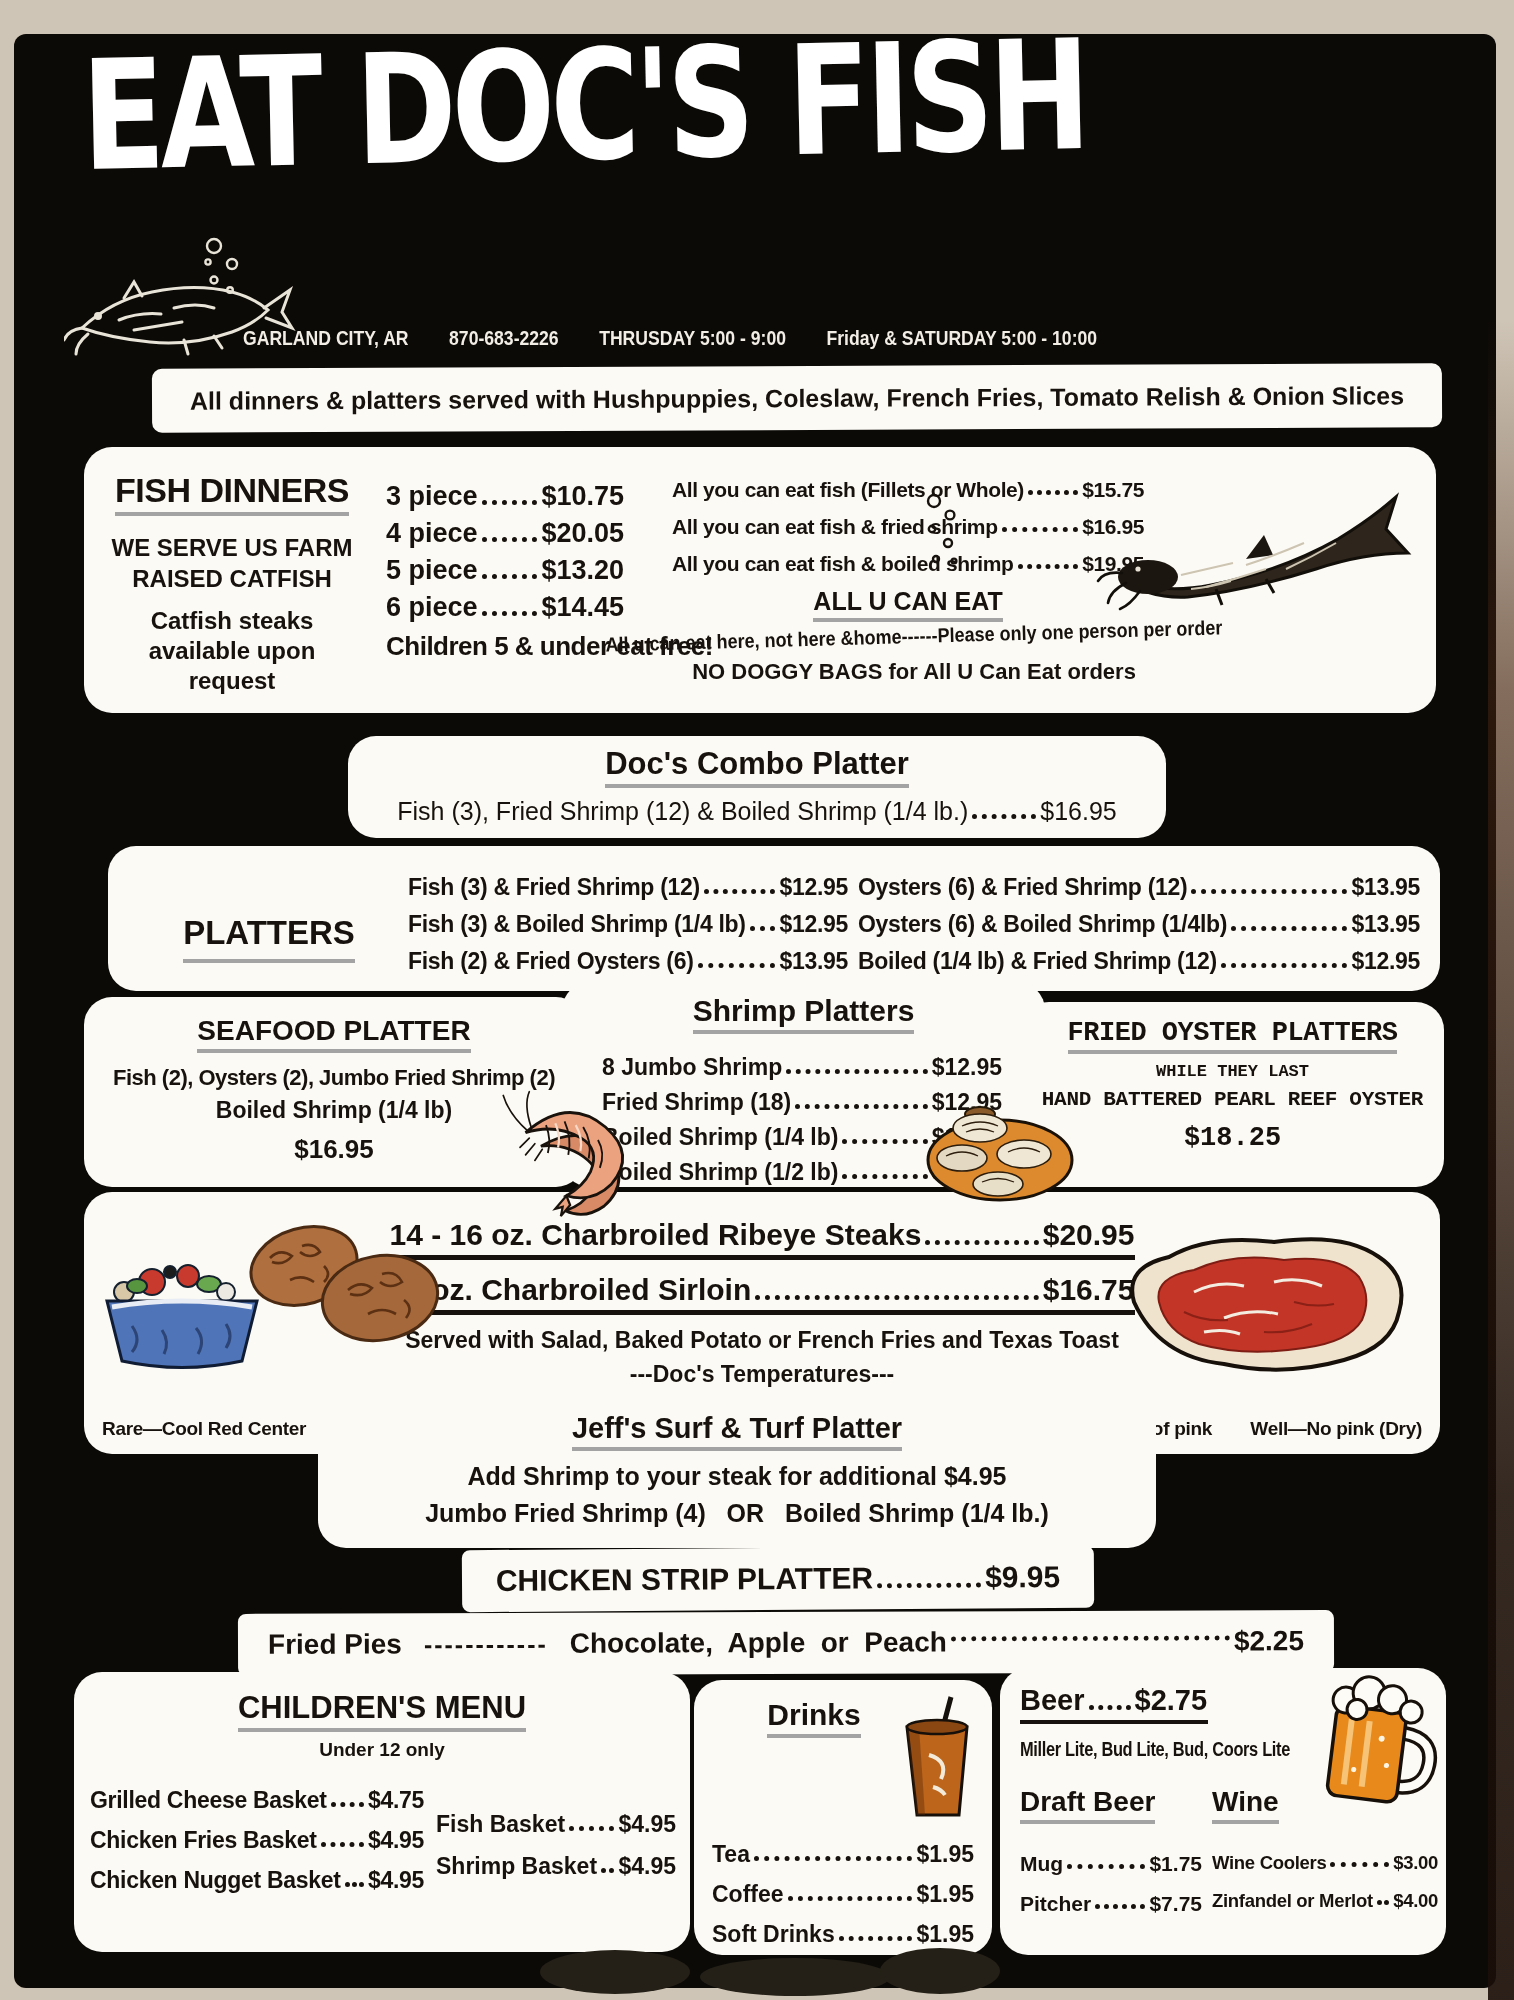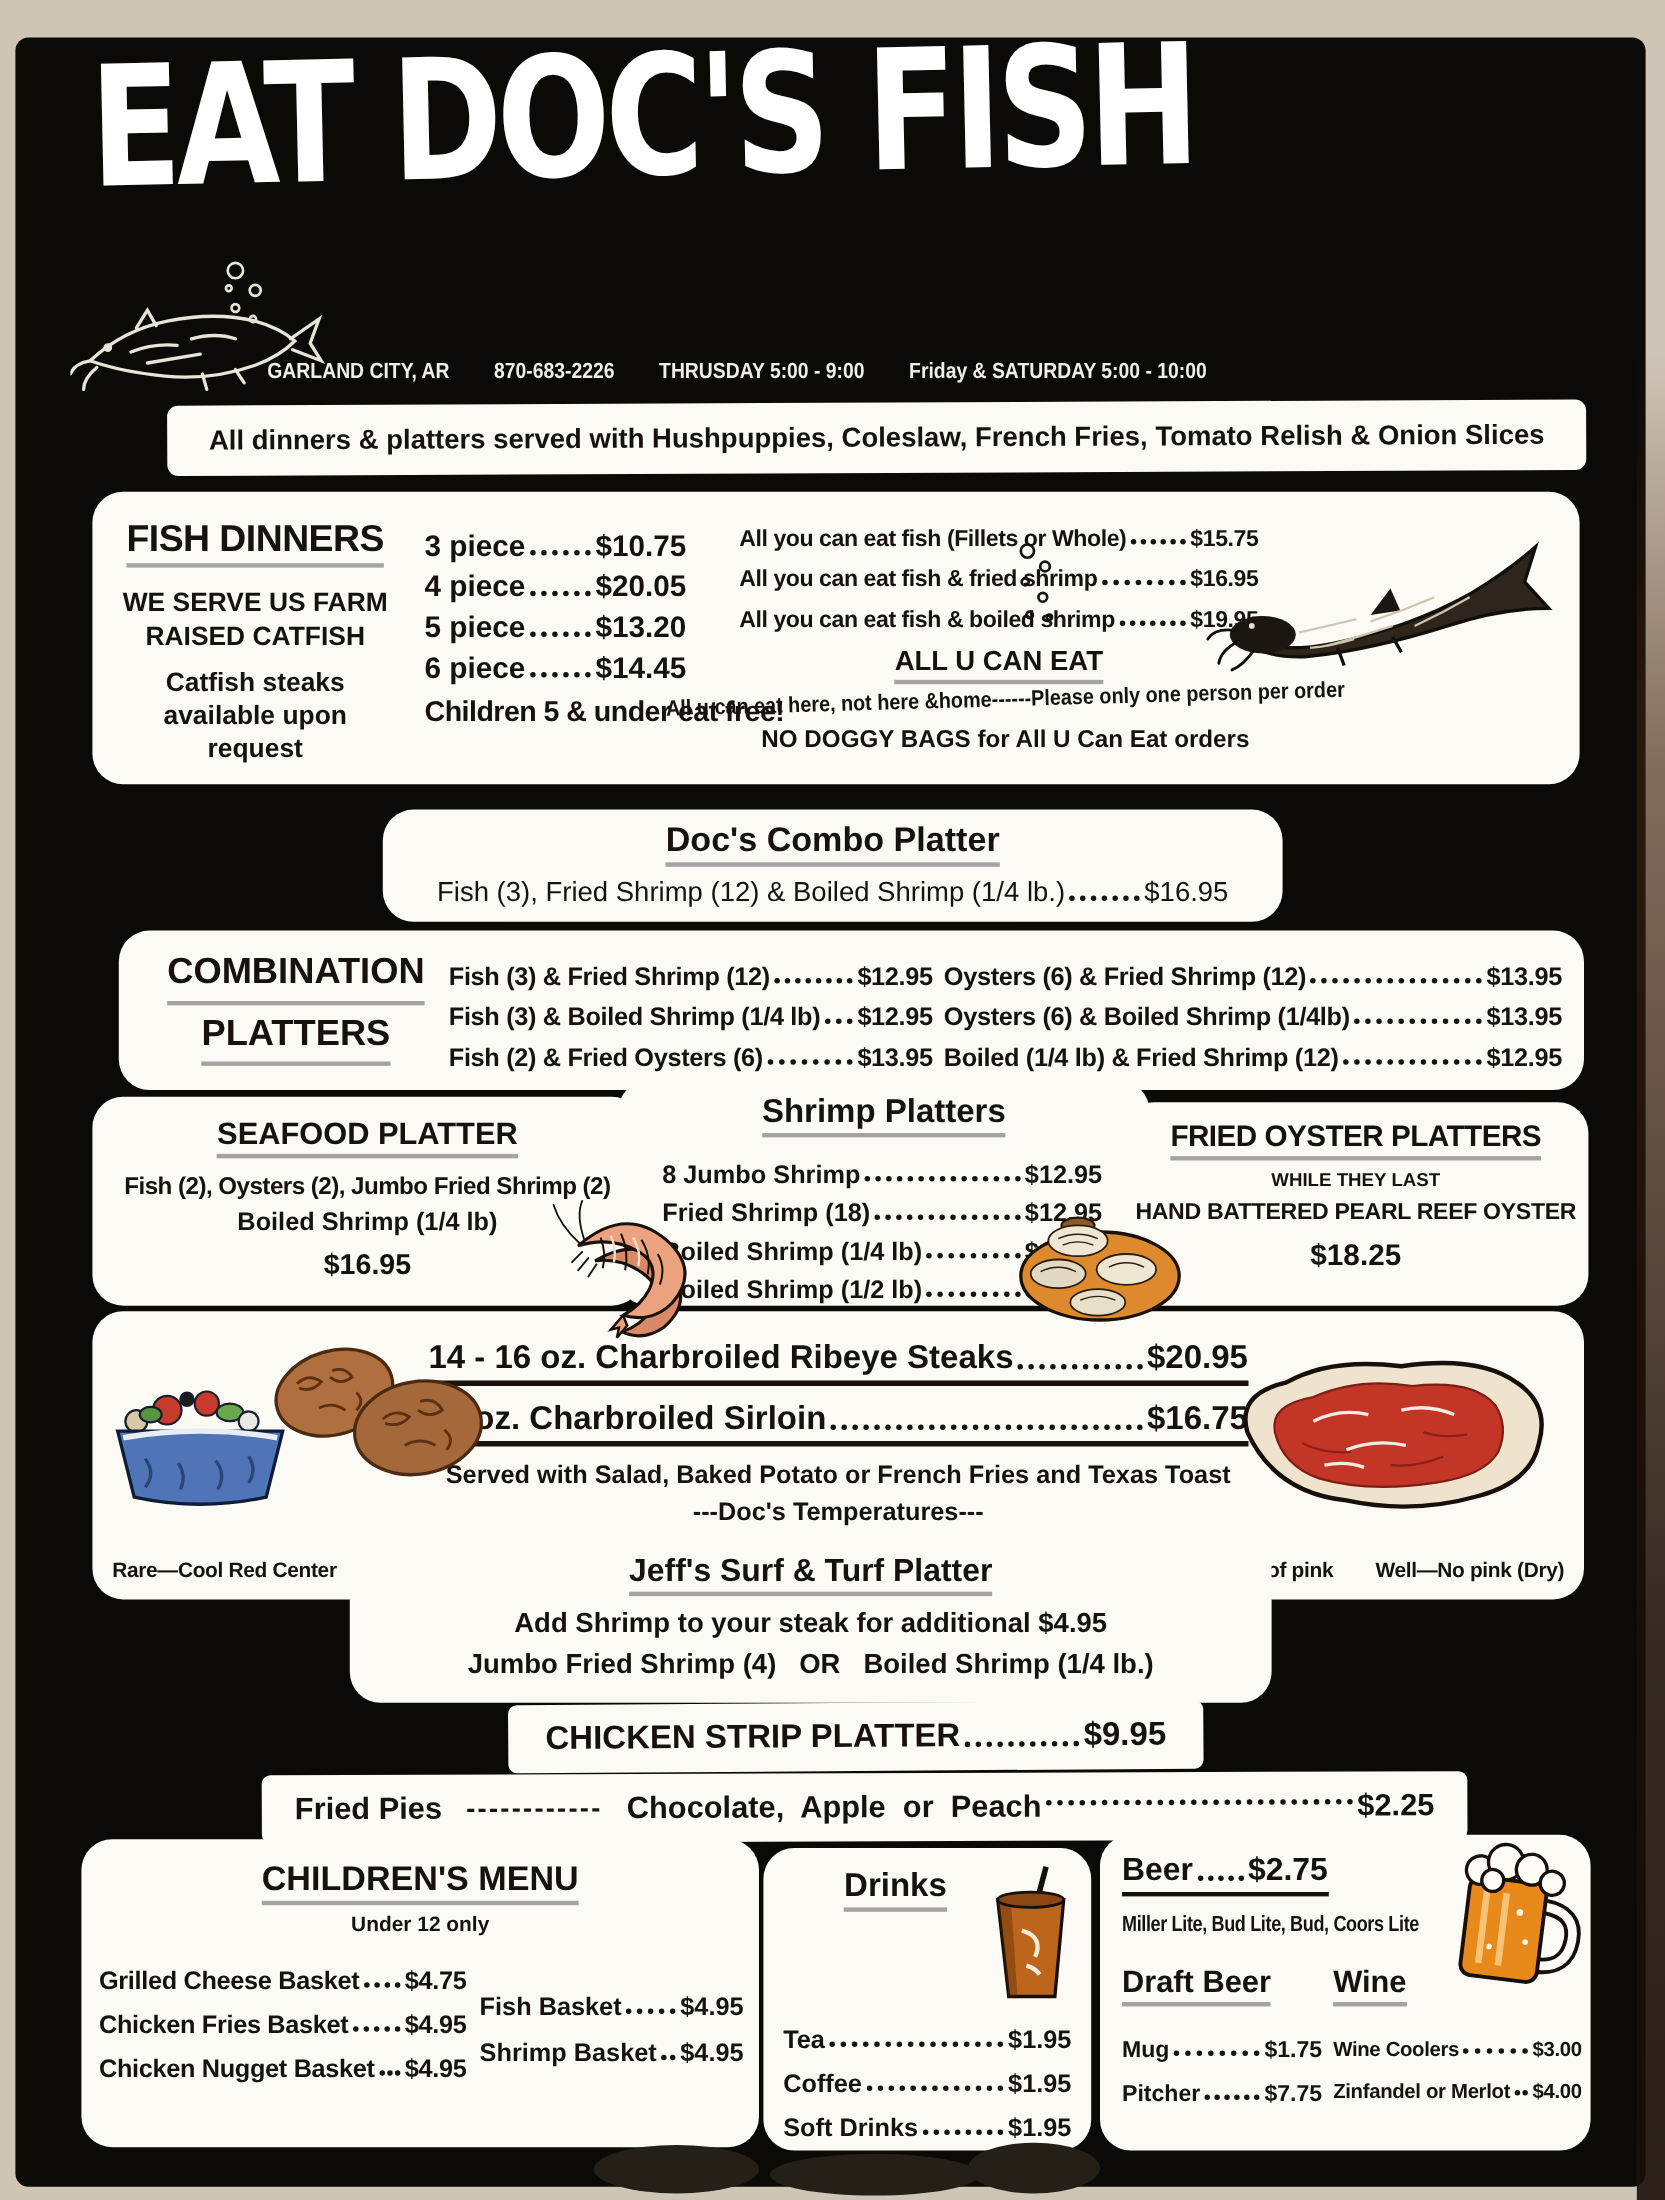--- a/index.html
+++ b/index.html
@@ -62,21 +62,21 @@
   
   .seabox{left:84px;top:997px;width:500px;height:190px;text-align:center;}
   .sea-title{margin-top:18px;font-size:28px;font-weight:800;}
   .sea-l1{margin-top:12px;font-size:22px;font-weight:700;letter-spacing:-.5px;}
   .sea-l2{margin-top:6px;font-size:23px;font-weight:700;}
   .sea-price{margin-top:10px;font-size:26px;font-weight:800;}
   .shrbox{left:562px;top:982px;width:483px;height:205px;}
   .shr-title{text-align:center;margin-top:12px;font-size:30px;font-weight:800;}
   .shr-items{position:absolute;left:40px;top:64px;width:400px;font-size:23px;}
   .shr-items .row{height:35px;}
-  .oysbox{left:1021px;top:1002px;width:423px;height:185px;text-align:center;}
+  .oysbox{left:1021px;top:1002px;width:423px;height:185px;text-align:center;font-family:Liberation Mono, monospace;}
   .oys-title{margin-top:16px;font-size:27px;font-weight:800;letter-spacing:-.5px;}
   .oys-sub1{margin-top:8px;font-size:17px;font-weight:800;}
   .oys-sub2{margin-top:7px;font-size:21px;font-weight:700;letter-spacing:-.3px;}
   .oys-price{margin-top:12px;font-size:27px;font-weight:800;}
   .ill-shrimp{position:absolute;left:492px;top:1088px;width:160px;height:130px;z-index:5;}
   .ill-oyster{position:absolute;left:918px;top:1096px;width:165px;height:110px;z-index:5;}
 
   
   .steakbox{left:84px;top:1192px;width:1356px;height:262px;}
   .steak-line{margin:11px auto;width:745px;display:flex;align-items:flex-end;font-size:30px;font-weight:800;
@@ -271,21 +271,21 @@
     <div><span class="combo-title u3">Doc's Combo Platter</span></div>
     <div class="combo-row">
       <span class="lbl">Fish (3), Fried Shrimp (12) &amp; Boiled Shrimp (1/4 lb.)</span>
       <span class="dots"></span>
       <span class="prc">$16.95</span>
     </div>
   </div>
 
   <div class="card combbox">
     <div class="comb-title">
-      <span class="u3">COMBINATION</span><br>
+      <br>
       <span class="u3">PLATTERS</span>
     </div>
     <div class="comb-left">
       <div class="row">
         <span class="lbl">Fish (3) &amp; Fried Shrimp (12)</span>
         <span class="dots"></span>
         <span class="prc">$12.95</span>
       </div>
       <div class="row">
         <span class="lbl">Fish (3) &amp; Boiled Shrimp (1/4 lb)</span>

